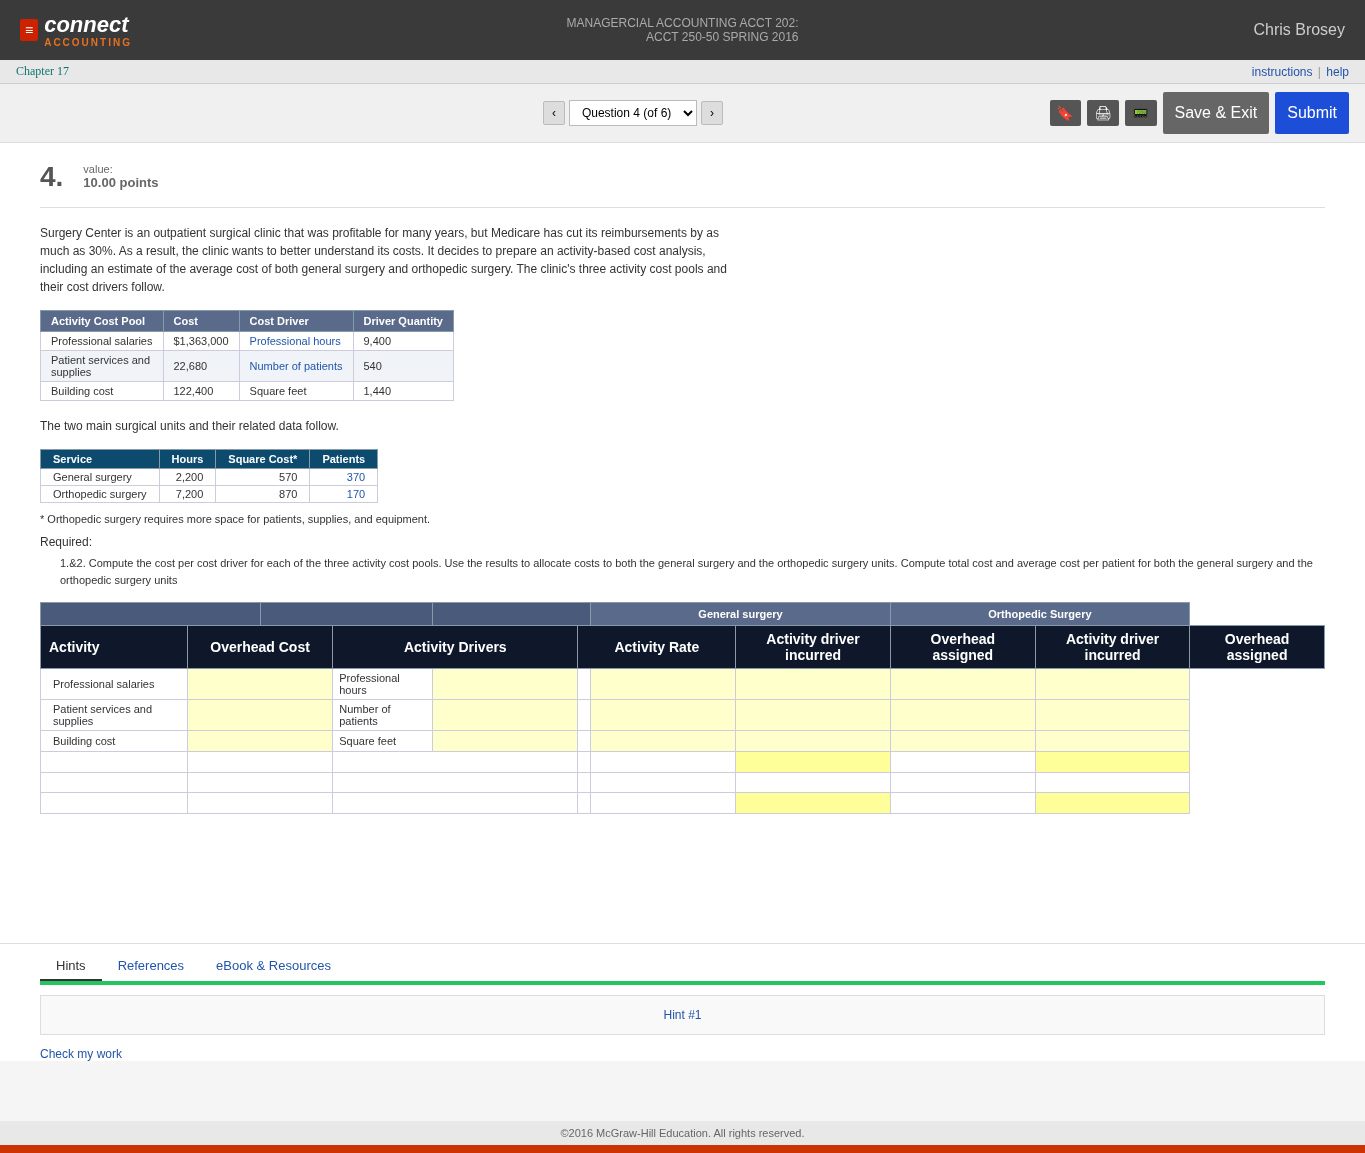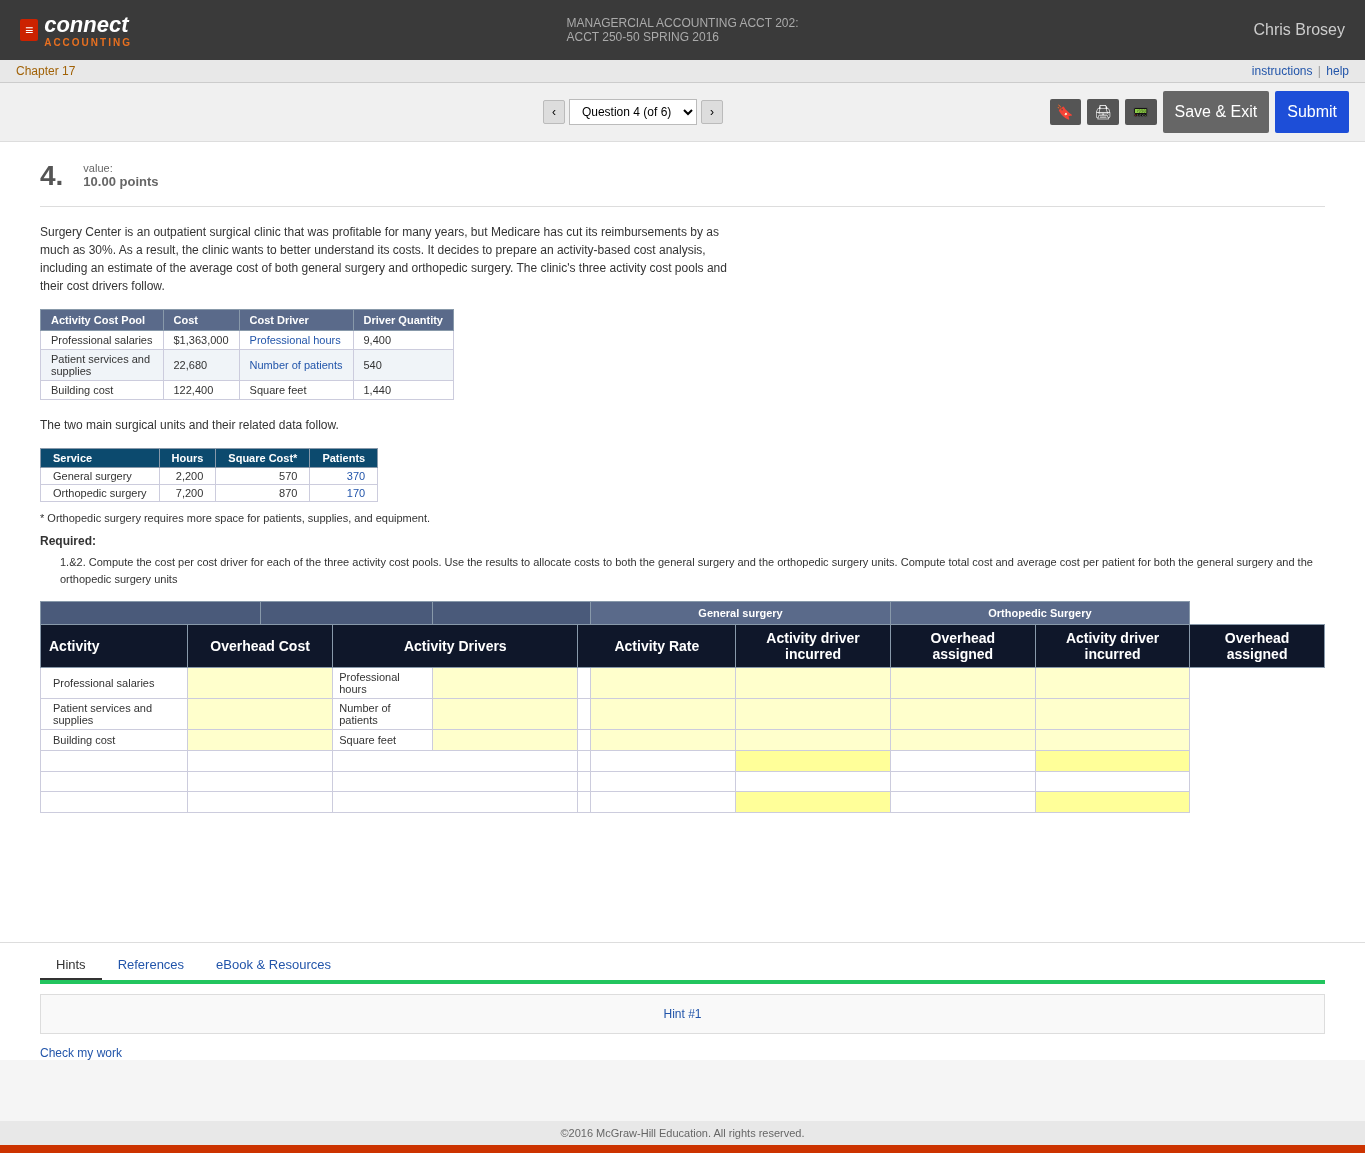--- a/index.html
+++ b/index.html
@@ -31,41 +31,41 @@
       color: #e87020;
       font-size: 10px;
       font-weight: bold;
       letter-spacing: 2px;
       display: block;
       line-height: 1;
     }
     .header-course {
       color: #aaa;
       font-size: 12px;
-      text-align: left;
+      text-align: right;
       position: absolute;
       left: 50%;
       transform: translateX(-50%);
     }
     .header-user {
       color: #ccc;
       font-size: 16px;
       margin-left: auto;
     }
 
     
     .top-bar {
       background: #e8e8e8;
       border-bottom: 1px solid #ccc;
       padding: 4px 16px;
       display: flex;
       align-items: center;
       justify-content: space-between;
     }
-    .chapter-label { font-size: 12px; color: #a16207; }
+    .chapter-label { font-size: 12px; color: #0f766e; font-family: Liberation Serif, serif; }
     .top-links { font-size: 12px; }
     .top-links a { color: #2255aa; text-decoration: none; }
     .top-links span { color: #999; margin: 0 2px; }
 
     
     .question-nav {
       background: #f0f0f0;
       border-bottom: 1px solid #ddd;
       padding: 8px 16px;
       display: flex;
@@ -199,21 +199,21 @@
       text-align: right;
       border: 1px solid #ccd;
       background: white;
     }
     .service-table td:first-child { text-align: left; }
     .service-table td.blue-text { color: #2255aa; }
 
     .footnote { font-size: 11px; color: #333; margin-bottom: 10px; }
 
     .required-text { font-size: 12px; margin-bottom: 6px; }
-    .required-text strong { font-weight: bold; }
+    .required-text strong { font-weight: normal; }
 
     .required-detail {
       font-size: 11px;
       line-height: 1.5;
       margin-bottom: 14px;
       padding-left: 20px;
     }
 
     
     .answer-table-wrapper {

